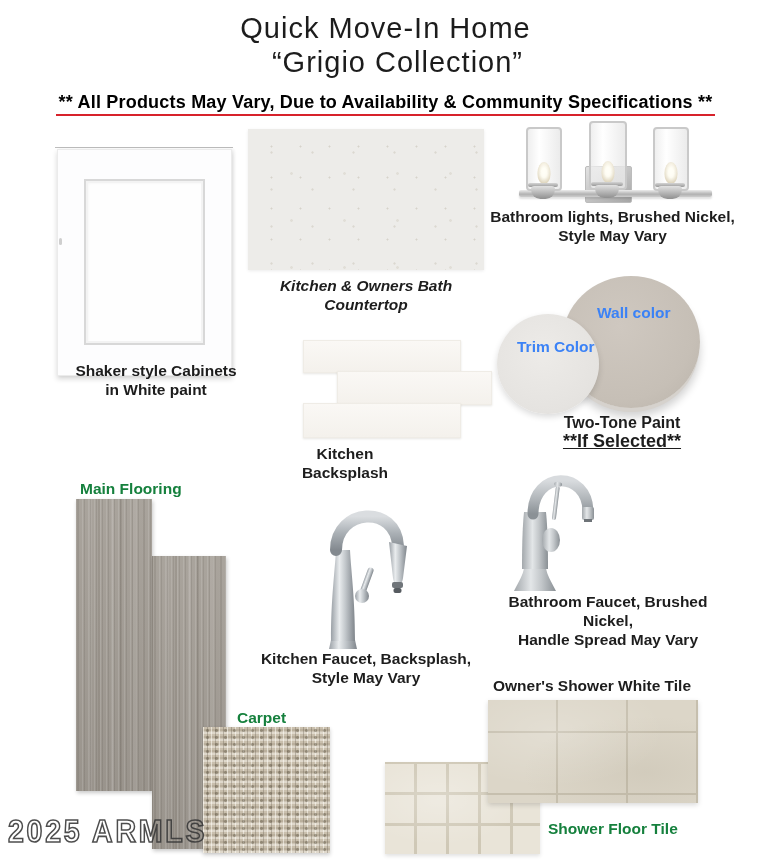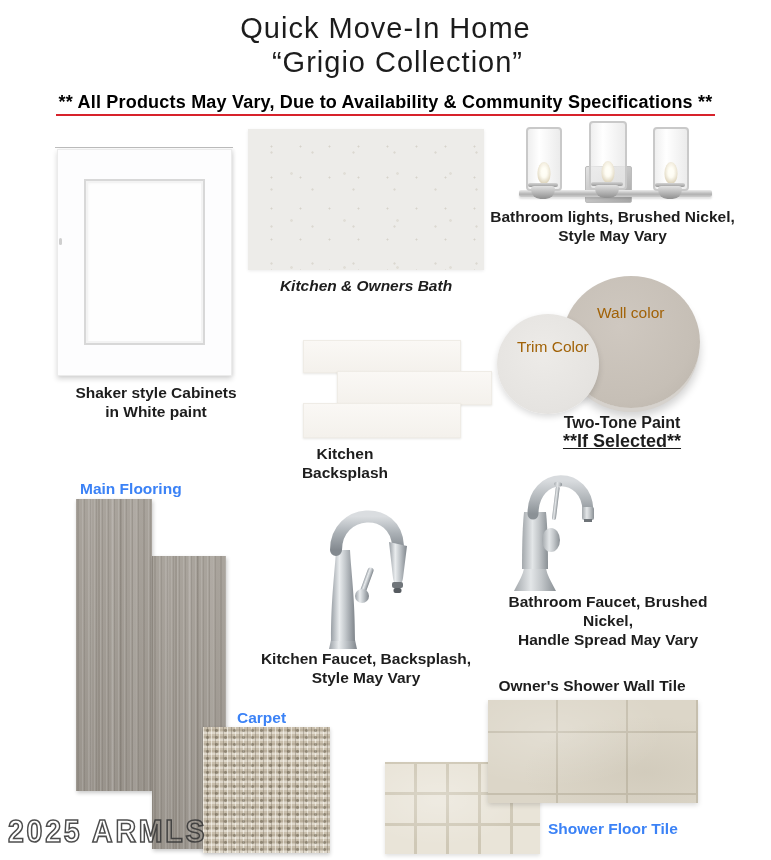--- a/index.html
+++ b/index.html
@@ -3,21 +3,21 @@
 <meta charset="utf-8">
 <style>
   html,body{margin:0;padding:0;background:#ffffff;}
   .page{position:relative;width:771px;height:860px;background:#ffffff;overflow:hidden;
         font-family:"Liberation Sans",sans-serif;margin-top:8px;}
   .abs{position:absolute;}
   .title{width:771px;text-align:center;color:#1c1c1c;font-size:29px;font-weight:400;letter-spacing:1px;}
   .warning{width:771px;text-align:center;font-size:18px;font-weight:bold;color:#000000;letter-spacing:.2px;}
   .warning span{display:inline-block;border-bottom:2.5px solid #d7222b;padding:0 3px 1px 3px;}
   .label{font-weight:bold;color:#1d1d1d;font-size:15.5px;line-height:19px;text-align:center;}
-  .label-l{font-weight:bold;color:#3b82f6;font-size:15.5px;line-height:19px;text-align:left;}
+  .label-l{font-weight:bold;color:#15803d;font-size:15.5px;line-height:19px;text-align:left;}
 
   
   .door{background:#fdfdfe;border:1px solid #ebebeb;
         box-shadow:0 3px 5px rgba(0,0,0,.16),2px 0 3px rgba(0,0,0,.05);}
   .door-panel{position:absolute;left:26px;right:26px;top:29px;bottom:30px;background:#fefefe;
         border:2px solid #d8d8d8;box-shadow:inset 0 0 0 2px #f3f3f3,inset 2px 2px 3px rgba(0,0,0,.05);}
   .door-topline{height:1px;background:#bdbdbd;}
   .door-knob{width:3px;height:7px;background:#cfcfcf;border-radius:2px;}
 
   
@@ -34,21 +34,21 @@
   .bs-tile{background:linear-gradient(180deg,#faf8f5,#f4f1ec);border:1px solid #efece6;
     box-shadow:0 1px 2px rgba(160,155,145,.25);}
 
   
   .wall-circle{border-radius:50%;
     background:radial-gradient(circle at 42% 38%,#cfc8c0,#c6bfb6 65%,#b9b2a9);
     box-shadow:0 5px 0 -1px #d6d2cd,0 9px 8px rgba(0,0,0,.18);}
   .trim-circle{border-radius:50%;
     background:radial-gradient(circle at 45% 40%,#edebe8,#e5e3e0 70%,#dddbd7);
     box-shadow:0 3px 6px rgba(0,0,0,.14);}
-  .paint-label{font-weight:normal;color:#a16207;font-size:15.5px;}
+  .paint-label{font-weight:bold;color:#3b82f6;font-size:15.5px;}
 
   
   .plank{background-color:#a39d95;
     background-image:
       repeating-linear-gradient(90deg,rgba(255,255,255,.12) 0 1px,transparent 1px 2px,rgba(60,55,48,.12) 2px 3px,transparent 3px 6px),
       repeating-linear-gradient(90deg,rgba(110,102,92,.20) 0 2px,transparent 2px 13px,rgba(255,255,255,.08) 13px 16px,transparent 16px 22px),
       linear-gradient(180deg,rgba(255,255,255,.07),rgba(0,0,0,.06));
     box-shadow:1px 2px 4px rgba(0,0,0,.22);}
 
   
@@ -104,28 +104,29 @@
   <div class="abs title" style="top:38px;left:0;padding-left:12px;">“Grigio Collection”</div>
   <div class="abs warning" style="top:84px;left:0;">
     <span>** All Products May Vary, Due to Availability &amp; Community Specifications **</span>
   </div>
 
   <div class="abs door-topline" style="left:55px;top:139px;width:178px;"></div>
   <div class="abs door" style="left:57px;top:141px;width:173px;height:225px;">
     <div class="door-panel"></div>
     <div class="abs door-knob" style="left:1px;top:88px;"></div>
   </div>
-  <div class="abs label" style="left:36px;top:375px;width:240px;">
+  <div class="abs label" style="left:36px;top:353px;width:240px;">
     <div>Shaker style Cabinets</div>
     <div>in White paint</div>
   </div>
 
   <div class="abs countertop" style="left:248px;top:121px;width:236px;height:141px;"></div>
   <div class="abs label" style="left:246px;top:268px;width:240px;font-style:italic;">
     <div>Kitchen &amp; Owners Bath</div>
+    <div>Countertop</div>
   </div>
 
   <div class="abs" style="left:518px;top:112px;width:196px;height:84px;">
     <div class="backplate" style="left:67px;top:46px;width:45px;height:35px;"></div>
     <div class="lbar" style="left:1px;top:70px;width:193px;height:7px;"></div>
 
     <div class="abs" style="left:6px;top:7px;width:38px;height:70px;">
       <div class="glass" style="left:2px;top:0;width:32px;height:60px;">
         <div class="bulb"></div>
       </div>
@@ -234,21 +235,21 @@
       </g>
     </svg>
   </div>
   <div class="abs label" style="left:483px;top:584px;width:250px;">
     <div>Bathroom Faucet, Brushed Nickel,</div>
     <div>Handle Spread May Vary</div>
   </div>
 
   <div class="abs floor-tile" style="left:385px;top:754px;width:155px;height:92px;"></div>
 
-  <div class="abs label" style="left:482px;top:668px;width:220px;">Owner's Shower Wall Tile</div>
+  <div class="abs label" style="left:482px;top:668px;width:220px;">Owner's Shower White Tile</div>
   <div class="abs wall-tile" style="left:488px;top:692px;width:210px;height:103px;"></div>
 
   <div class="abs label-l" style="left:548px;top:811px;width:160px;">Shower Floor Tile</div>
 
   <div class="abs label-l" style="left:237px;top:700px;width:100px;">Carpet</div>
   <div class="abs carpet" style="left:203px;top:719px;width:127px;height:126px;"></div>
 
   <div class="abs watermark" style="left:8px;top:806px;">2025 ARMLS</div>
 
 </div>

